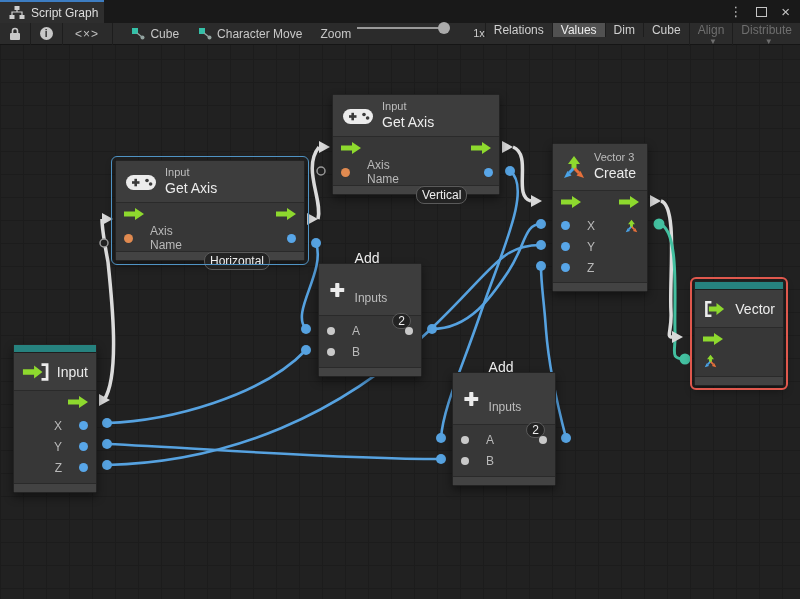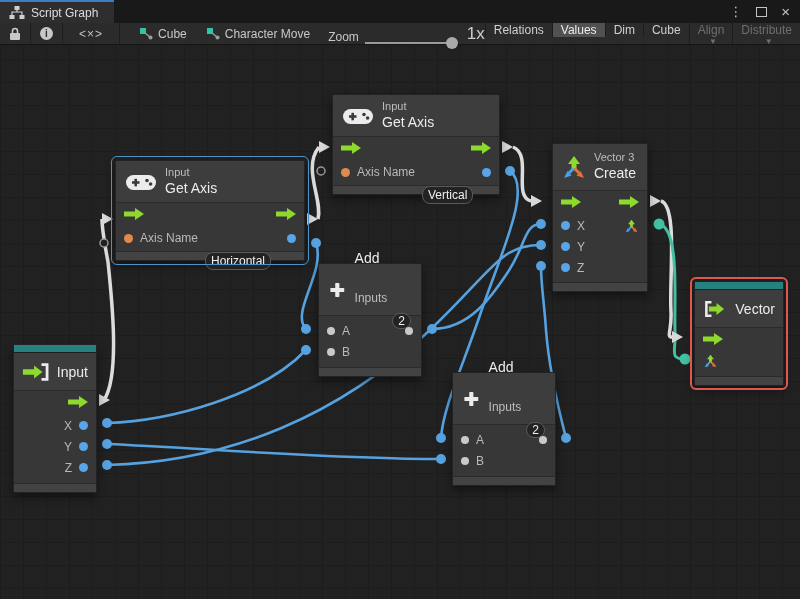--- a/index.html
+++ b/index.html
@@ -3,34 +3,34 @@
 <meta charset="utf-8">
 <style>
   html,body{margin:0;padding:0;}
   body{
     width:800px;height:599px;position:relative;overflow:hidden;
     background:#191919;font-family:"Liberation Sans",sans-serif;
     -webkit-font-smoothing:antialiased;
   }
   
   .tabbar{position:absolute;left:0;top:0;width:800px;height:23px;background:#191919;display:flex;align-items:stretch;z-index:10;}
-  .tab{width:114px;background:#2e2e2e;border-top:2px solid #3d7dc2;display:flex;align-items:center;gap:6px;padding-left:9px;box-sizing:border-box;}
+  .tab{width:104px;background:#2e2e2e;border-top:2px solid #3d7dc2;display:flex;align-items:center;gap:6px;padding-left:9px;box-sizing:border-box;}
   .tab-label{font-size:12px;color:#dedede;white-space:nowrap;}
   .winctl{margin-left:auto;display:flex;align-items:center;gap:14px;padding-right:10px;color:#c4c4c4;}
   .dots-v{font-size:13px;line-height:1;}
   .maxbox{width:9px;height:8px;border:1.5px solid #c4c4c4;display:inline-block;}
   .closex{font-size:15px;line-height:1;}
   .toolbar{position:absolute;left:0;top:23px;width:800px;height:22px;background:#2b2b2b;border-bottom:1px solid #151515;display:flex;align-items:center;font-size:12px;color:#c8c8c8;z-index:10;box-sizing:border-box;white-space:nowrap;}
   .tb-btn{height:22px;display:flex;align-items:center;justify-content:center;padding:0 9px;box-sizing:border-box;}
   .tb-sep{width:1px;height:22px;background:#1d1d1d;}
   .crumb{display:flex;align-items:center;gap:5px;padding:0 10px;}
-  .zoom-wrap{display:flex;align-items:flex-end;gap:6px;margin-left:8px;}
+  .zoom-wrap{display:flex;align-items:flex-start;gap:6px;margin-left:8px;}
   .slider-track{width:88px;height:2px;background:#9a9a9a;position:relative;}
   .slider-handle{position:absolute;right:-5px;top:-5px;width:12px;height:12px;border-radius:50%;background:#aaaaaa;}
-  .zoom-x{font-size:17px;color:#cccccc;margin-left:8px;}
+  .zoom-x{font-size:11px;color:#cccccc;margin-left:22px;}
   .toggle-group{margin-left:auto;display:flex;align-items:flex-start;height:22px;}
   .toggle{display:flex;align-items:center;padding:0 8px;border-left:1px solid #1d1d1d;color:#cfcfcf;}
   .toggle.active{background:#515151;color:#ececec;}
   .toggle.disabled{color:#6e6e6e;flex-direction:column;}
   .toggle .dd{font-size:8px;margin-left:4px;}
   
   .canvas{
     position:absolute;left:0;top:45px;width:800px;height:554px;background-color:#212121;
     background-image:
       linear-gradient(#1c1c1c 1px,transparent 1px),
@@ -44,21 +44,21 @@
   svg.wires{position:absolute;left:0;top:0;width:800px;height:599px;z-index:1;pointer-events:none;}
   
   .node{position:absolute;z-index:2;background:#373737;border:1px solid #232323;border-radius:2px;box-shadow:0 4px 10px rgba(0,0,0,.45);box-sizing:border-box;}
   .node.selected{outline:1px solid #4f93c4;outline-offset:3px;}
   .node.flagged{outline:2px solid #e0584d;outline-offset:2px;}
   .accent{height:7px;background:#26827f;border-bottom:1px solid #1e1e1e;}
   .hdr{background:#3d3d3d;display:flex;align-items:center;gap:9px;padding:0 10px;box-sizing:border-box;border-bottom:1px solid #2a2a2a;}
   .hdr-txt{display:flex;flex-direction:column;line-height:1.25;}
   .hdr-cat{font-size:11px;color:#bdbdbd;}
   .hdr-title{font-size:14px;color:#ececec;}
-  .row{display:flex;align-items:center;gap:7px;padding:0 8px;box-sizing:border-box;font-size:12px;color:#c4c4c4;}
+  .row{display:flex;align-items:center;gap:17px;padding:0 8px;box-sizing:border-box;font-size:12px;color:#c4c4c4;}
   .footer{height:8px;background:#434343;border-top:1px solid #2a2a2a;}
   .dot{width:9px;height:9px;border-radius:50%;flex:0 0 auto;}
   .dot.blue{background:#58a6e8;}
   .dot.orange{background:#e08a50;}
   .dot.gray{background:#c9c9c9;width:8px;height:8px;}
   .field{background:#232323;border:1px solid #5a5a5a;border-radius:8px;color:#eeeeee;font-size:12px;padding:1px 5px;line-height:14px;margin-top:46px;}
   .ml-auto{margin-left:auto;}
   .plabel{color:#b9b9b9;}
 </style>
 </head>

